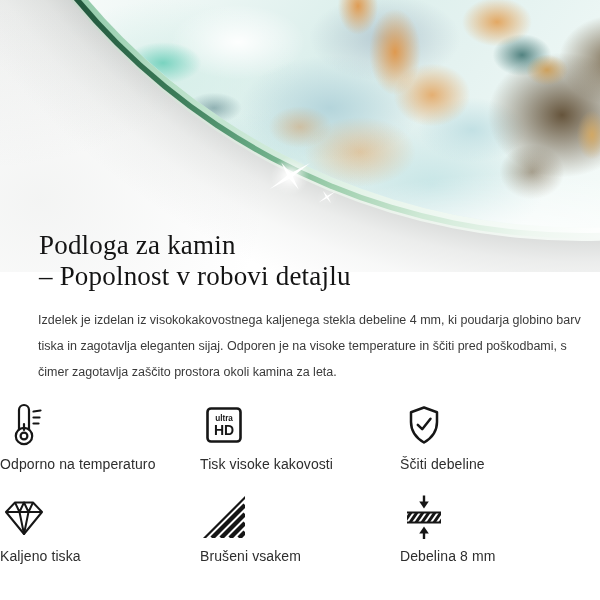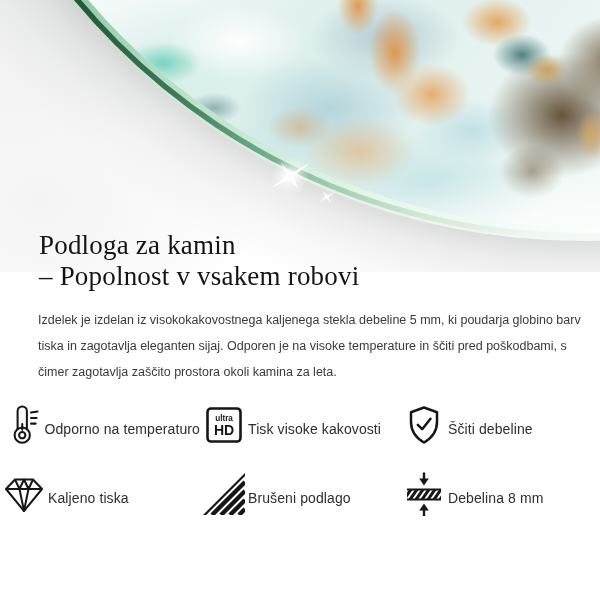--- a/index.html
+++ b/index.html
@@ -64,21 +64,21 @@
     font-family:"Liberation Serif", serif; font-weight:400;
     font-size:27px; line-height:31px; color:#141414; letter-spacing:0.2px; }
   .t-line { display:block; }
 
   .desc { position:absolute; left:38px; top:307px; width:552px; margin:0;
     font-size:12.5px; line-height:26px; color:#3a3a3a; }
 
   
   .features { position:absolute; left:0; top:401px; width:600px;
     display:grid; grid-template-columns:200px 200px 200px; row-gap:21px; justify-items:center; }
-  .feature { display:flex; flex-direction:row; align-items:center; width:200px; }
+  .feature { display:flex; flex-direction:column; width:200px; }
   .ficon { width:48px; height:48px; display:block; }
   .flabel { margin-top:7px; font-size:14px; color:#2e2e2e; letter-spacing:0.1px; white-space:nowrap; }
 </style>
 </head>
 <body>
 
 <div class="stage">
 
   <section class="hero">
     <div class="layer glass-shadow"></div>
@@ -97,24 +97,24 @@
     <svg class="sparkle sparkle2" viewBox="0 0 48 48">
       <g transform="rotate(-33 24 24)" fill="#ffffff">
         <polygon points="0,24 24,21.5 48,24 24,26.5"></polygon>
         <polygon points="24,6 21.5,24 24,42 26.5,24"></polygon>
       </g>
     </svg>
   </section>
 
   <h1 class="title">
     <span class="t-line">Podloga za kamin</span>
-    <span class="t-line">– Popolnost v vsakem robovi</span>
+    <span class="t-line">– Popolnost v robovi detajlu</span>
   </h1>
 
-  <p class="desc">Izdelek je izdelan iz visokokakovostnega kaljenega stekla debeline 5 mm, ki poudarja globino barv tiska in zagotavlja eleganten sijaj. Odporen je na visoke temperature in ščiti pred poškodbami, s čimer zagotavlja zaščito prostora okoli kamina za leta.</p>
+  <p class="desc">Izdelek je izdelan iz visokokakovostnega kaljenega stekla debeline 4 mm, ki poudarja globino barv tiska in zagotavlja eleganten sijaj. Odporen je na visoke temperature in ščiti pred poškodbami, s čimer zagotavlja zaščito prostora okoli kamina za leta.</p>
 
   <div class="features">
 
     <div class="feature">
       <svg class="ficon" viewBox="0 0 48 48" fill="none" stroke="#161616" stroke-width="2.2" stroke-linecap="round">
         <path d="M19 28.5 L19 9 A5 5 0 0 1 29 9 L29 28.5"></path>
         <circle cx="24" cy="35" r="8.2"></circle>
         <circle cx="24" cy="35" r="3.4"></circle>
         <line x1="24" y1="23" x2="24" y2="29"></line>
         <line x1="33.5" y1="10.5" x2="40.5" y2="9.5"></line>
@@ -159,21 +159,21 @@
             </clipPath>
           </defs>
         <g clip-path="url(#tri)" stroke="#161616" stroke-width="4.4">
           <line x1="3" y1="45" x2="45" y2="3"></line>
           <line x1="12" y1="45" x2="45" y2="12"></line>
           <line x1="21" y1="45" x2="45" y2="21"></line>
           <line x1="30" y1="45" x2="45" y2="30"></line>
           <line x1="39" y1="45" x2="45" y2="39"></line>
         </g>
       </svg>
-      <span class="flabel">Brušeni podlago</span>
+      <span class="flabel">Brušeni vsakem</span>
     </div>
 
     <div class="feature">
       <svg class="ficon" viewBox="0 0 48 48" fill="none" stroke="#161616">
         <defs>
             <clipPath id="bar">
               <rect x="7" y="20" width="34" height="9"></rect>
             </clipPath>
           </defs>
         <line x1="7" y1="19.5" x2="41" y2="19.5" stroke-width="2"></line>

